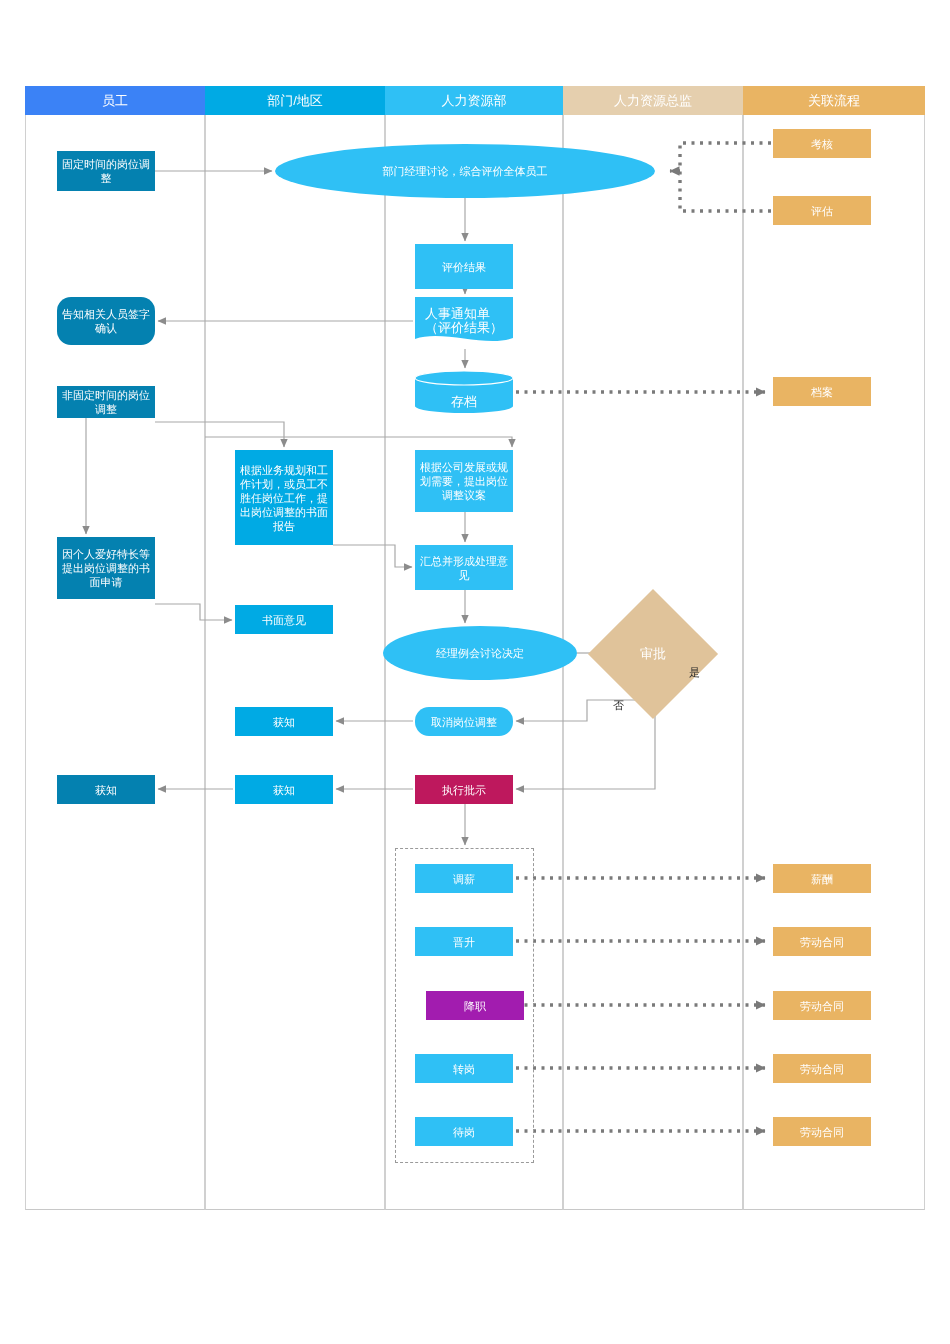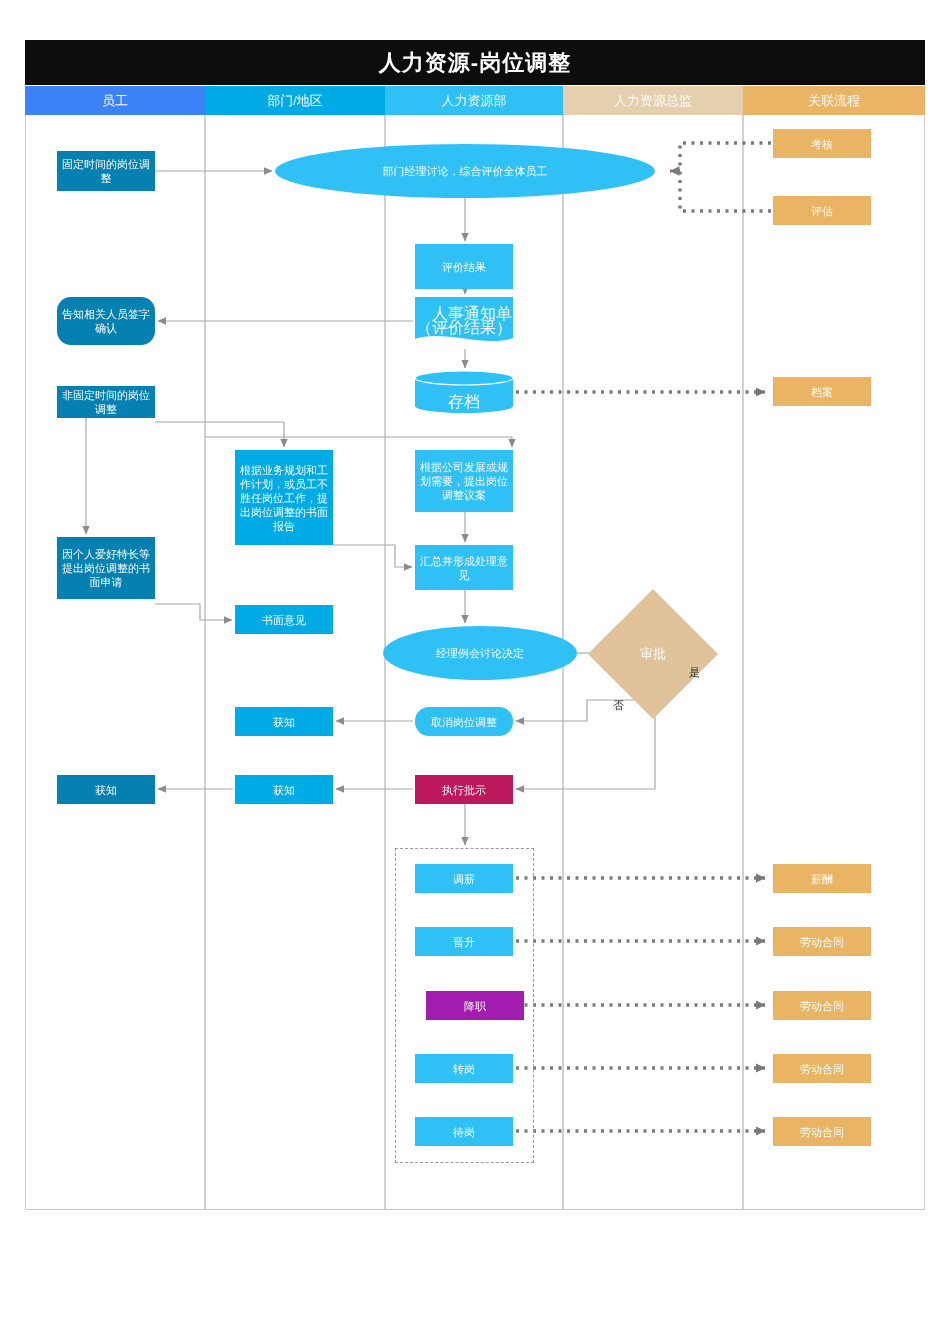--- a/index.html
+++ b/index.html
@@ -99,23 +99,23 @@
   .cyl-wrap {
     position: absolute;
   }
   .shape-label-abs {
     position: absolute;
     left: 0; top: 0;
     width: 100%; height: 100%;
     display: flex;
     align-items: center;
     justify-content: center;
-    text-align: right;
-    color: #ffffff;
-    font-size: 16px;
+    text-align: left;
+    color: #ffffff;
+    font-size: 13px;
     line-height: 14px;
     white-space: pre-line;
     z-index: 3;
     pointer-events: none;
   }
   .dashed-group {
     position: absolute;
     border: 1.5px dashed #9a9a9a;
     box-sizing: border-box;
     background: transparent;
@@ -204,23 +204,20 @@
       <path d="M516,878 L765,878" marker-end="url(#ahd)"></path>
       <path d="M516,941 L765,941" marker-end="url(#ahd)"></path>
       <path d="M516,1005 L765,1005" marker-end="url(#ahd)"></path>
       <path d="M516,1068 L765,1068" marker-end="url(#ahd)"></path>
       <path d="M516,1131 L765,1131" marker-end="url(#ahd)"></path>
     </g>
   </svg>
 
   <div class="dashed-group" id="group-box" style="left: 395px; top: 848px; width: 139px; height: 315px;"></div>
 
-  <div class="title-bar">
-    <span class="title-text">人力资源-岗位调整</span>
-  </div>
 
   <div id="lane-headers">
       <div class="lane-header" style="left: 25px; width: 180px; background: #3b82f6;">
         <span>员工</span>
       </div>
       <div class="lane-header" style="left: 205px; width: 180px; background: rgb(0, 170, 228);">
         <span>部门/地区</span>
       </div>
       <div class="lane-header" style="left: 385px; width: 178px; background: rgb(47, 192, 245);">
         <span>人力资源部</span>

